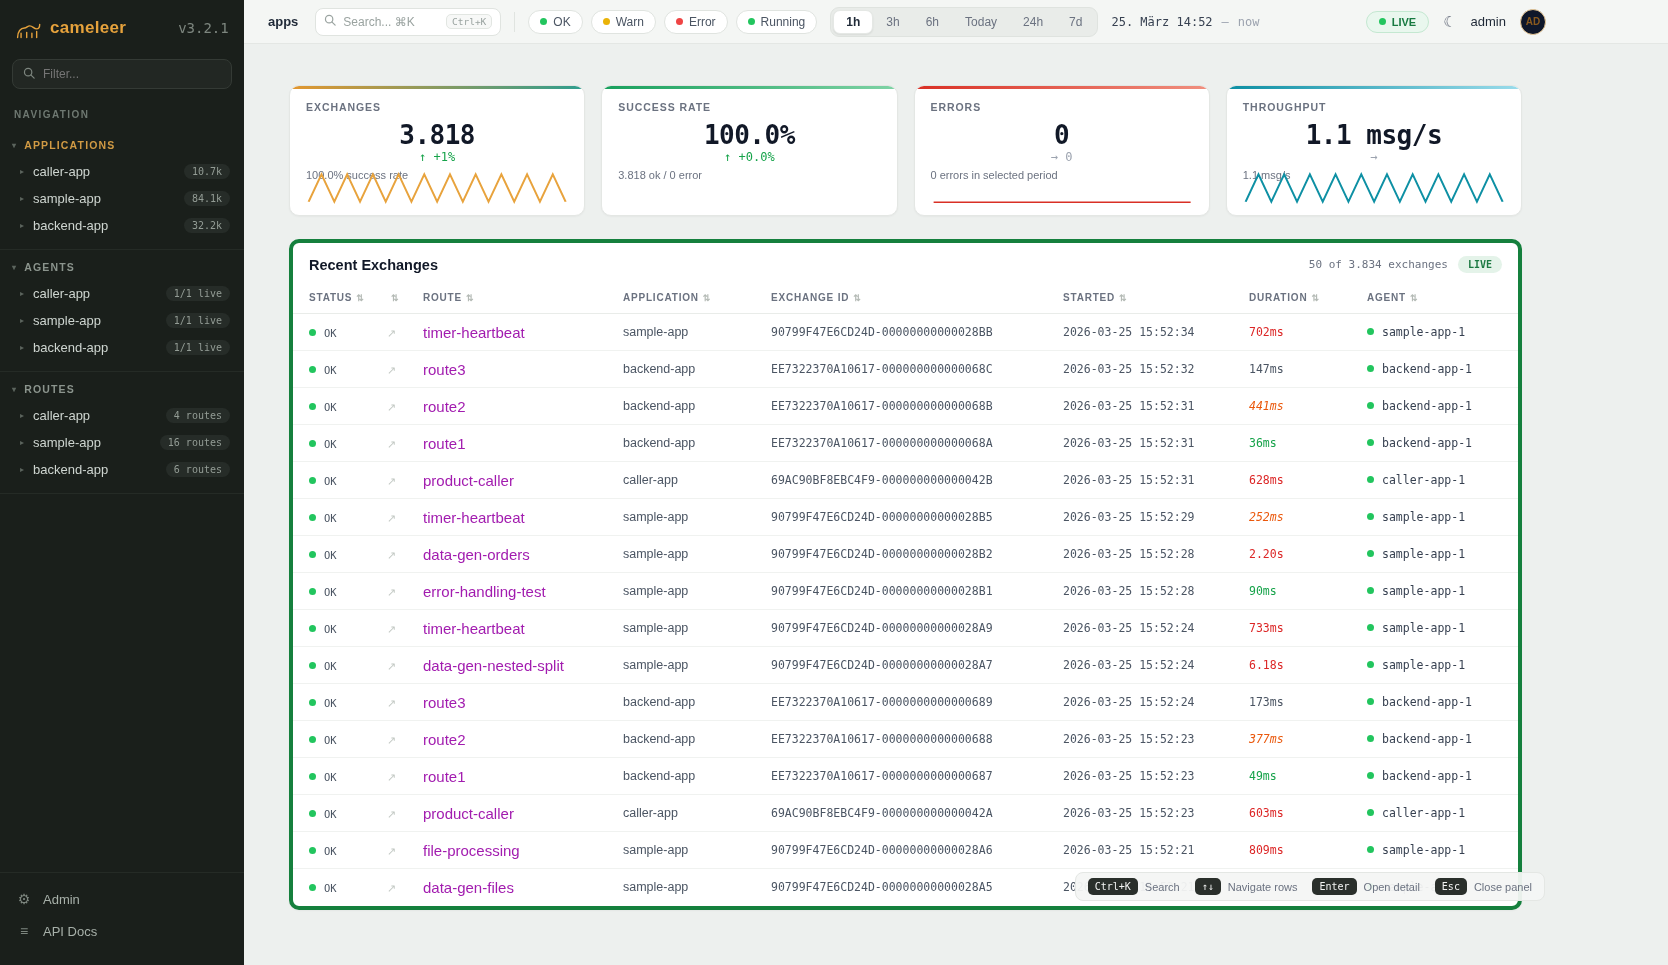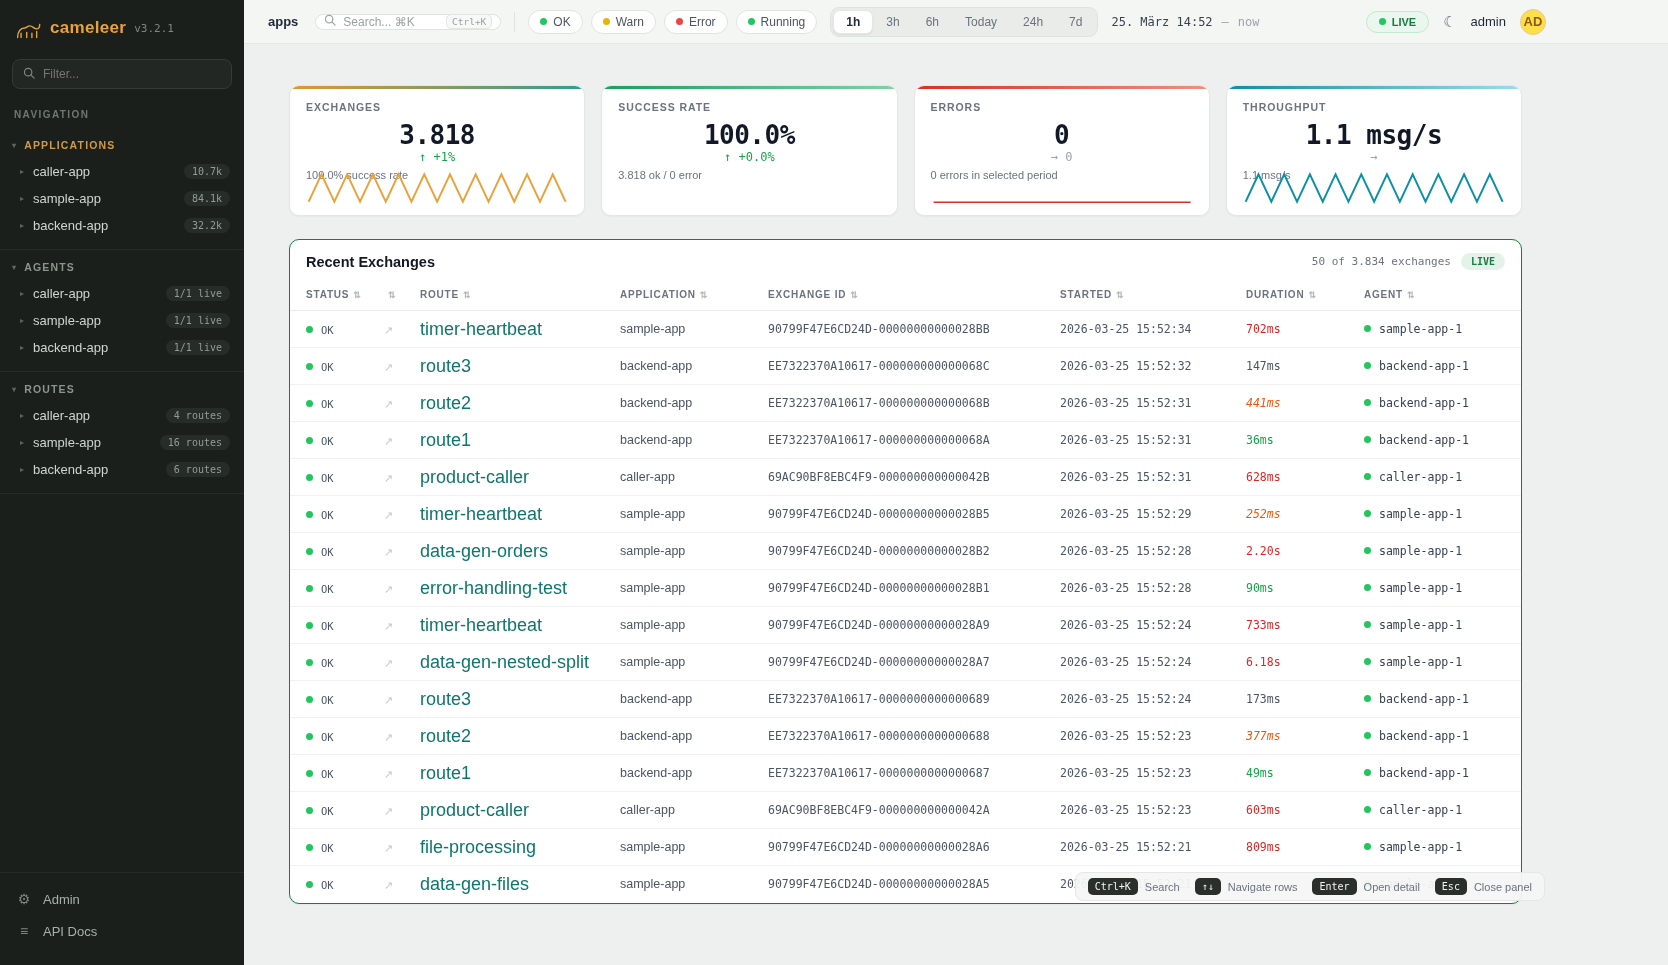--- a/index.html
+++ b/index.html
@@ -6,88 +6,88 @@
   html,body { width:1668px; height:965px; overflow:hidden; }
   body { font-family:"Liberation Sans", sans-serif; background:#edf0ee; color:#1f2937; }
 
   .app { display:flex; width:100%; height:100%; }
 
   
   .sidebar { width:244px; flex-shrink:0; background:#1a1f1b; color:#ced5d0; display:flex; flex-direction:column; }
   .logo-row { display:flex; align-items:center; gap:8px; padding:15px 14px 14px; }
   .logo-icon svg { display:block; }
   .logo-text { color:#e6a23c; font-weight:700; font-size:17px; letter-spacing:.3px; }
-  .logo-ver { color:#7d867f; font-size:11px; font-family:"DejaVu Sans Mono", monospace; }
+  .logo-ver { color:#7d867f; font-size:14px; font-family:"DejaVu Sans Mono", monospace;margin-left:44px; }
   .filter-wrap { margin:4px 12px 0; background:#222723; border:1px solid #343a35; border-radius:8px; height:30px; display:flex; align-items:center; gap:8px; padding:0 10px; }
   .filter-wrap input { flex:1; background:transparent; border:none; outline:none; color:#aeb6b0; font-size:12px; font-family:"Liberation Sans", sans-serif; }
   .nav-label { padding:20px 14px 8px; font-size:10px; letter-spacing:.14em; color:#6e7871; font-weight:700; }
   .side-section { padding:4px 0 10px; border-bottom:1px solid #252b26; }
   .side-section-header { display:flex; align-items:center; gap:7px; padding:7px 12px; font-size:10.5px; letter-spacing:.11em; font-weight:700; color:#8b948d; cursor:pointer; }
   .side-section-header.accent .label { color:#d19a44; }
   .caret { font-size:8px; color:#5b645d; }
   .side-item { display:flex; align-items:center; gap:9px; padding:6px 14px 6px 20px; font-size:13px; color:#ced5d0; cursor:pointer; }
   .side-item .badge { margin-left:auto; background:#262c28; color:#939c95; font-size:10px; padding:2px 8px; border-radius:999px; font-family:"DejaVu Sans Mono", monospace; white-space:nowrap;text-align:center; }
   .sidebar-footer { margin-top:auto; border-top:1px solid #252b26; padding:10px 0 18px; }
   .footer-item { display:flex; align-items:center; gap:11px; padding:8px 16px; font-size:13px; color:#a7b0a9; cursor:pointer; }
   .footer-item .ficon { color:#7d867f; font-size:14px; width:16px; text-align:center; }
 
   
   .main { flex:1; display:flex; flex-direction:column; overflow:hidden; position:relative; }
   .topbar { height:44px; flex-shrink:0; display:flex; align-items:center; gap:13px; padding:0 122px 0 24px; background:#f4f6f4; border-bottom:1px solid #e4e7e4; }
   .page-label { font-size:13px; font-weight:700; color:#1f2937; margin-right:4px; }
-  .searchbox { width:186px; height:16px; background:#fff; border:1px solid #e0e4e0; border-radius:8px; display:flex; align-items:center; gap:7px; padding:0 8px; color:#9aa3a0; font-size:12px; cursor:text; }
+  .searchbox { width:186px; height:28px; background:#fff; border:1px solid #e0e4e0; border-radius:8px; display:flex; align-items:center; gap:7px; padding:0 8px; color:#9aa3a0; font-size:12px; cursor:text; }
   .search-ph { flex:1; white-space:nowrap; overflow:hidden; }
   .kbd-chip { border:1px solid #e2e6e2; background:#f7f8f7; border-radius:5px; font-size:9.5px; padding:1px 5px; color:#9aa3a0; font-family:"DejaVu Sans Mono", monospace; }
   .vdiv { width:1px; height:20px; background:#e0e4e0; }
   .status-filters { display:flex; gap:8px; }
   .pill { display:flex; align-items:center; gap:6px; background:#fff; border:1px solid #e0e4e0; border-radius:999px; padding:4px 11px; font-size:12px; color:#4b5563; cursor:pointer; }
   .dot { width:7px; height:7px; border-radius:50%; flex-shrink:0; }
   .range-group { display:flex; align-items:center; background:#e9ece9; border:1px solid #dfe3df; border-radius:9px; padding:2px; }
   .range-btn { padding:4px 12px; font-size:12px; color:#6b7280; border-radius:7px; cursor:pointer; border:1px solid transparent; }
   .range-btn.active { background:#fff; color:#1f2937; font-weight:700; border:1px solid #e5e8e5; box-shadow:0 1px 2px rgba(0,0,0,.08); }
   .datetime { font-family:"DejaVu Sans Mono", monospace; font-size:12px; color:#374151; display:flex; gap:9px; align-items:center; }
   .datetime .dim { color:#9ca3af; }
   .topbar-right { margin-left:auto; display:flex; align-items:center; gap:14px; }
   .live-badge { display:flex; align-items:center; gap:6px; background:#e9f7ee; border:1px solid #c4e8d1; color:#177a41; font-size:11px; font-weight:700; padding:4px 12px; border-radius:999px; cursor:pointer; }
   .moon-btn { color:#6b7280; font-size:15px; cursor:pointer; }
   .user-name { font-size:13px; color:#1f2937; }
-  .avatar { width:26px; height:26px; border-radius:50%; background:#fde047; border:1px solid #e8c896; color:#8a5a1e; font-size:13px; font-weight:700; display:flex; align-items:center; justify-content:center; cursor:pointer; }
+  .avatar { width:26px; height:26px; border-radius:50%; background:#0f172a; border:1px solid #e8c896; color:#8a5a1e; font-size:10px; font-weight:700; display:flex; align-items:center; justify-content:center; cursor:pointer; }
 
   .content { flex:1; overflow:hidden; padding:41px 146px 8px 45px; }
 
   
   .cards-row { display:flex; gap:16px; margin-bottom:23px; }
   .card { flex:1; position:relative; background:#fff; border:1px solid #e4e7e4; border-radius:10px; height:131px; padding:15px 16px 10px; box-shadow:0 1px 2px rgba(20,30,25,.04); overflow:hidden; }
   .card-accent { position:absolute; top:0; left:0; right:0; height:3px; }
   .card-title { font-size:10.5px; letter-spacing:.09em; color:#6b7280; font-weight:700; margin-bottom:7px; }
   .card-value-row { display:flex; align-items:center; justify-content:space-between;flex-direction:column; }
   .card-value { font-family:"DejaVu Sans Mono", monospace; font-weight:700; font-size:26px; color:#111827; letter-spacing:-0.5px; }
   .card-trend { font-family:"DejaVu Sans Mono", monospace; font-size:12px; }
   .trend-green { color:#16a34a; } .trend-gray { color:#9ca3af; }
   .card-sub { font-size:11px; color:#6b7280; margin-top:5px; }
   .spark { position:absolute; left:16px; bottom:8px; width:calc(100% - 32px); height:38px; }
 
   
-  .table-card { background:#fff; border:1px solid #15803d; border-radius:10px; box-shadow:0 1px 2px rgba(20,30,25,.04); overflow:hidden; }
+  .table-card { background:#fff; border:4px solid #15803d; border-radius:10px; box-shadow:0 1px 2px rgba(20,30,25,.04); overflow:hidden; }
   .table-head { display:flex; align-items:center; padding:13px 16px; }
   .table-title { font-size:14.5px; font-weight:700; color:#111827; }
   .table-meta { margin-left:auto; display:flex; align-items:center; gap:10px; }
   .table-count { font-size:11px; color:#6b7280; font-family:"DejaVu Sans Mono", monospace; }
   .live-chip { background:#e4f3e9; color:#1d7a43; font-size:10px; font-weight:700; padding:3px 10px; border-radius:999px; font-family:"DejaVu Sans Mono", monospace; }
   table { width:100%; border-collapse:collapse; table-layout:fixed; }
   th { text-align:left; font-size:10px; letter-spacing:.08em; color:#6b7280; font-weight:700; padding:6px 10px 10px; border-bottom:1px solid #e9ece9; white-space:nowrap; cursor:pointer; }
   th:first-child, td:first-child { padding-left:16px; }
   th .sort { color:#b4bab5; font-size:9px; margin-left:4px; }
   td { padding:0 10px; height:37px; border-top:1px solid #f0f2f0; white-space:nowrap; overflow:hidden; }
   tbody tr:first-child td { border-top:none; }
   tbody tr { cursor:pointer; }
   .ok-dot { display:inline-block; width:7px; height:7px; border-radius:50%; background:#22c55e; margin-right:8px; vertical-align:1px; }
   .status-text { font-family:"DejaVu Sans Mono", monospace; font-size:10.5px; color:#4b5563; }
   .linkicon { color:#c3c9c4; font-size:11px; }
-  .route-cell { font-size:18px; color:#0f766e; }
+  .route-cell { font-size:15px; color:#a21caf; }
   .app-cell { font-size:12.5px; color:#4b5563; }
   .id-cell, .time-cell { font-family:"DejaVu Sans Mono", monospace; font-size:11.5px; color:#4b5563; }
   .dur-cell { font-family:"DejaVu Sans Mono", monospace; font-size:11.5px; }
   .dur-red { color:#dc2626; } .dur-orange { color:#ea580c;font-style:italic; } .dur-green { color:#16a34a; } .dur-gray { color:#4b5563; }
   .agent-cell { font-family:"DejaVu Sans Mono", monospace; font-size:11.5px; color:#374151; }
 
   
   .shortcut-bar { position:absolute; right:123px; bottom:64px; display:flex; align-items:center; gap:15px; background:rgba(244,246,244,.95); border:1px solid #e4e7e4; border-radius:8px; padding:5px 12px; }
   .sc-group { display:flex; align-items:center; gap:7px; }
   .kbd { background:#2a2f2b; color:#f3f4f3; font-family:"DejaVu Sans Mono", monospace; font-size:10px; padding:3px 7px; border-radius:5px; }

